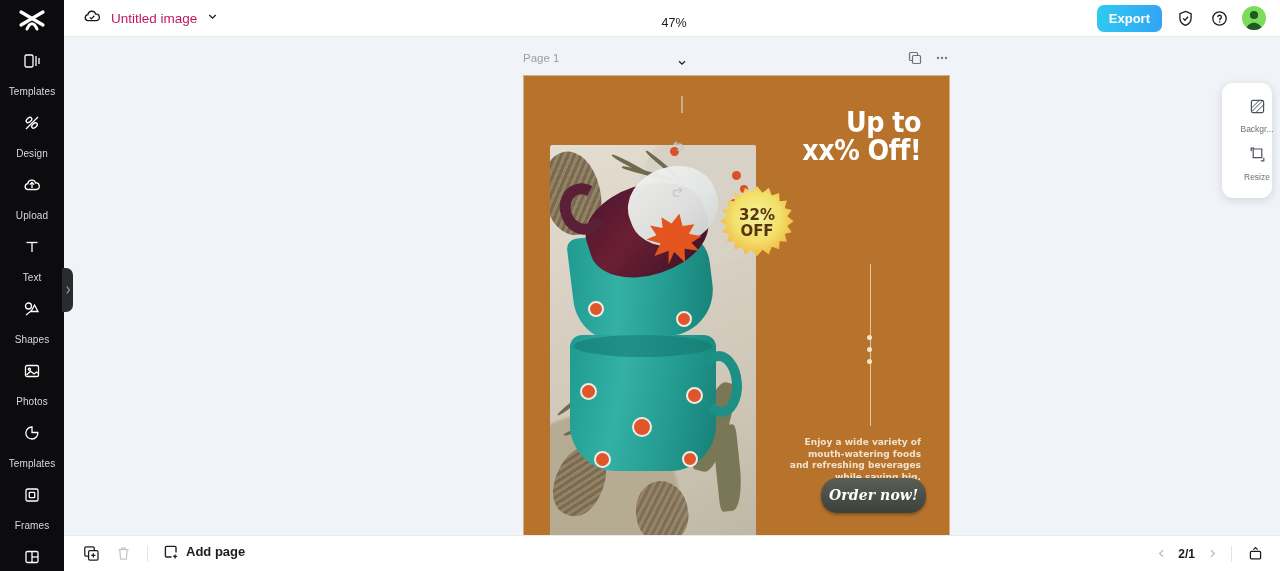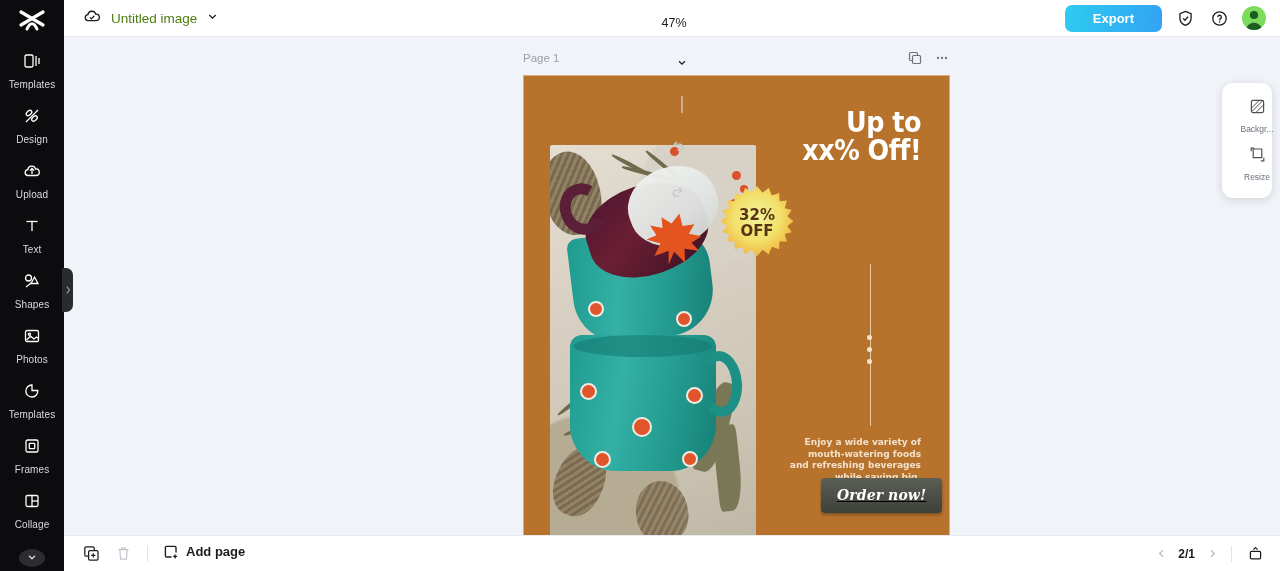--- a/index.html
+++ b/index.html
@@ -18,21 +18,21 @@
     background: #0c0c0e;
     display: flex; flex-direction: column; align-items: center;
     z-index: 20;
   }
   .logo { margin-top: 8px; width: 36px; height: 32px;
           display: flex; align-items: center; justify-content: center; }
   .logo-sep { width: 26px; height: 1px; background: #2b2b2f; margin: 6px 0 4px; }
   .nav-item {
     width: 58px; padding: 7px 0 5px;
     display: flex; flex-direction: column; align-items: center;
-    gap: 8px; cursor: pointer; margin-bottom: 4px;
+    gap: 15px; cursor: pointer; margin-bottom: 4px;
   }
   .nav-item .ico { width: 20px; height: 20px; display: block; color: #ffffff; }
   .nav-item .lbl { color: #d9dade; font-size: 10px; line-height: 11px; letter-spacing: .1px; }
   .side-bottom-sep { width: 26px; height: 1px; background: #2b2b2f; margin: 4px 0 6px; }
   .collapse-round {
     width: 26px; height: 26px; border-radius: 50%;
     background: #2b2c30; display: flex; align-items: center; justify-content: center;
     cursor: pointer; margin-bottom: 10px;
   }
   .edge-handle {
@@ -43,42 +43,42 @@
     cursor: pointer; z-index: 21;
   }
 
   
   .topbar {
     position: absolute; left: 64px; top: 0; right: 0; height: 37px;
     background: #ffffff; border-bottom: 1px solid #e8eaee;
     display: flex; align-items: center; z-index: 15;
   }
   .tb-left { display: flex; align-items: center; gap: 9px; padding-left: 18px; }
-  .doc-title { font-size: 13.5px; color: #4d7c0f; }
+  .doc-title { font-size: 13.5px; color: #be185d; }
   .tb-center {
     position: absolute; left: 50%; transform: translateX(-50%);
     display: flex; align-items: flex-end; gap: 20px; flex-direction: column;
   }
   .tool-btn {
     width: 26px; height: 26px; border-radius: 6px;
     display: flex; align-items: center; justify-content: center; cursor: pointer;
   }
   .tool-btn.sel { background: #e3eefc; }
   .chev-btn { width: 17px; height: 26px; display: flex; align-items: center;
               justify-content: center; cursor: pointer; }
   .zoom-val { font-size: 12.5px; color: #1b1c1e; padding: 0 4px 0 8px; cursor: default; }
   .vdiv { width: 1px; height: 17px; background: #e2e4e8; margin: 0 8px; }
   .tb-right {
     position: absolute; right: 14px; display: flex; align-items: center; gap: 12px;
   }
   .export-btn {
     background: linear-gradient(100deg,#2ecbf0 0%,#33a3f5 100%);
     color: #fff; font-size: 13px; font-weight: bold;
     border: none; border-radius: 7px;
-    padding: 7px 28px; cursor: pointer; line-height: 1;
+    padding: 7px 12px; cursor: pointer; line-height: 1;
   }
   .icon-btn { width: 22px; height: 22px; display: flex; align-items: center;
               justify-content: center; cursor: pointer; }
   .avatar {
     width: 24px; height: 24px; border-radius: 50%;
     background: #7ddc5c; display: flex; align-items: flex-end; justify-content: center;
     overflow: hidden; cursor: pointer;
   }
 
   
@@ -168,23 +168,22 @@
   .bodytext {
     position: absolute; right: 28px; top: 360px; width: 180px;
     text-align: right; color: #f2e2cd;
     font-family: "DejaVu Sans", sans-serif;
     font-size: 9.5px; line-height: 11.5px; font-weight: bold;
     transform: scaleX(.95); transform-origin: right center;
   }
   .cta {
     position: absolute; left: 297px; top: 402px;
     background: linear-gradient(180deg,#5b5e55 0%,#3e413a 100%);
-    border-radius: 4px; padding: 8px 16px 9px;
+    border-radius: 16px; padding: 8px 8px 9px;
     box-shadow: 0 2px 3px rgba(0,0,0,.28);
-    text-decoration: underline;
   }
   .cta span {
     color: #fff; font-size: 14px; font-weight: bold; font-style: italic;
     font-family: "DejaVu Serif", serif; letter-spacing: .1px;
   }
 
   
   .rpanel {
     position: absolute; right: 8px; top: 46px;
     width: 50px; background: #fff; border-radius: 11px;

